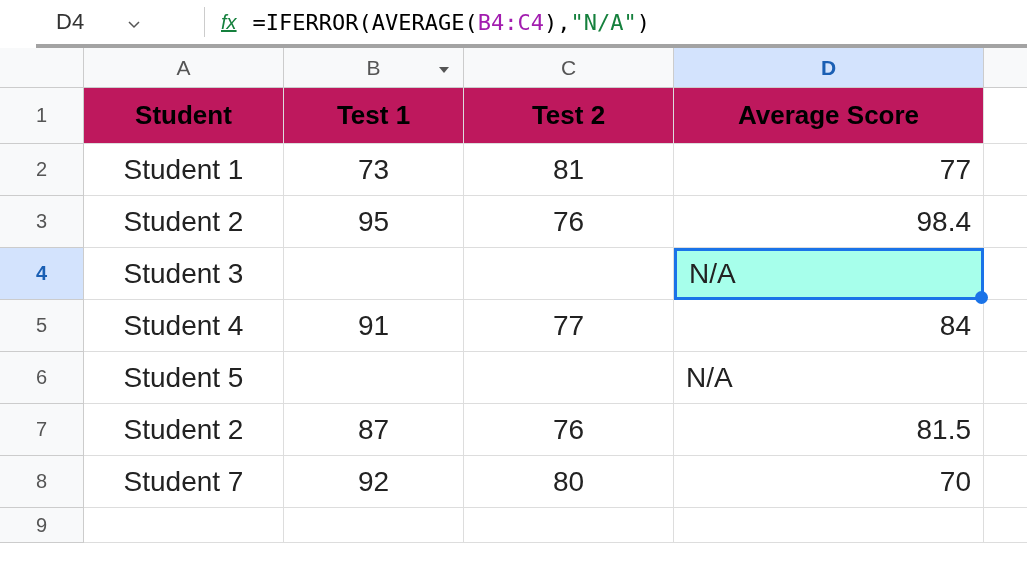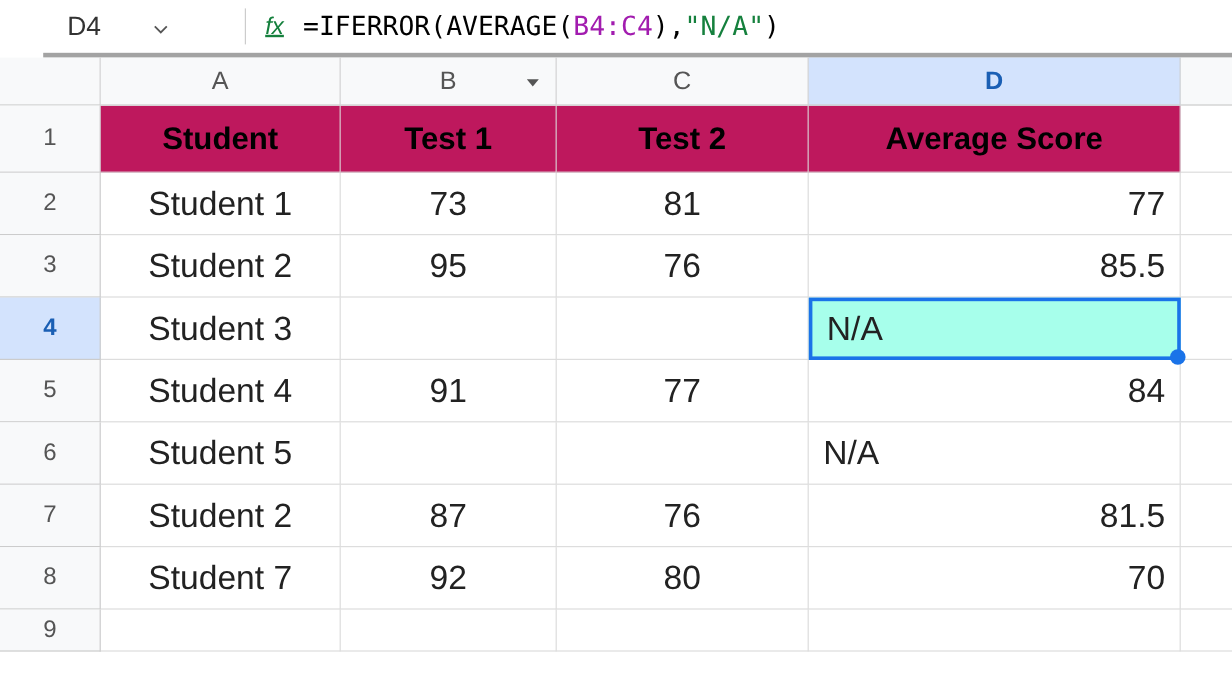--- a/index.html
+++ b/index.html
@@ -240,21 +240,21 @@
           <div class="cell col-a center">Student 1</div>
           <div class="cell col-b center">73</div>
           <div class="cell col-c center">81</div>
           <div class="cell col-d right">77</div>
           <div class="cell col-e"></div>
         </div>
         <div class="grid-row row-std">
           <div class="cell col-a center">Student 2</div>
           <div class="cell col-b center">95</div>
           <div class="cell col-c center">76</div>
-          <div class="cell col-d right">85.5</div>
+          <div class="cell col-d right">98.4</div>
           <div class="cell col-e"></div>
         </div>
         <div class="grid-row row-std">
           <div class="cell col-a center">Student 3</div>
           <div class="cell col-b center"></div>
           <div class="cell col-c center"></div>
           <div class="cell col-d selected left">N/A</div>
           <div class="cell col-e"></div>
         </div>
         <div class="grid-row row-std">

